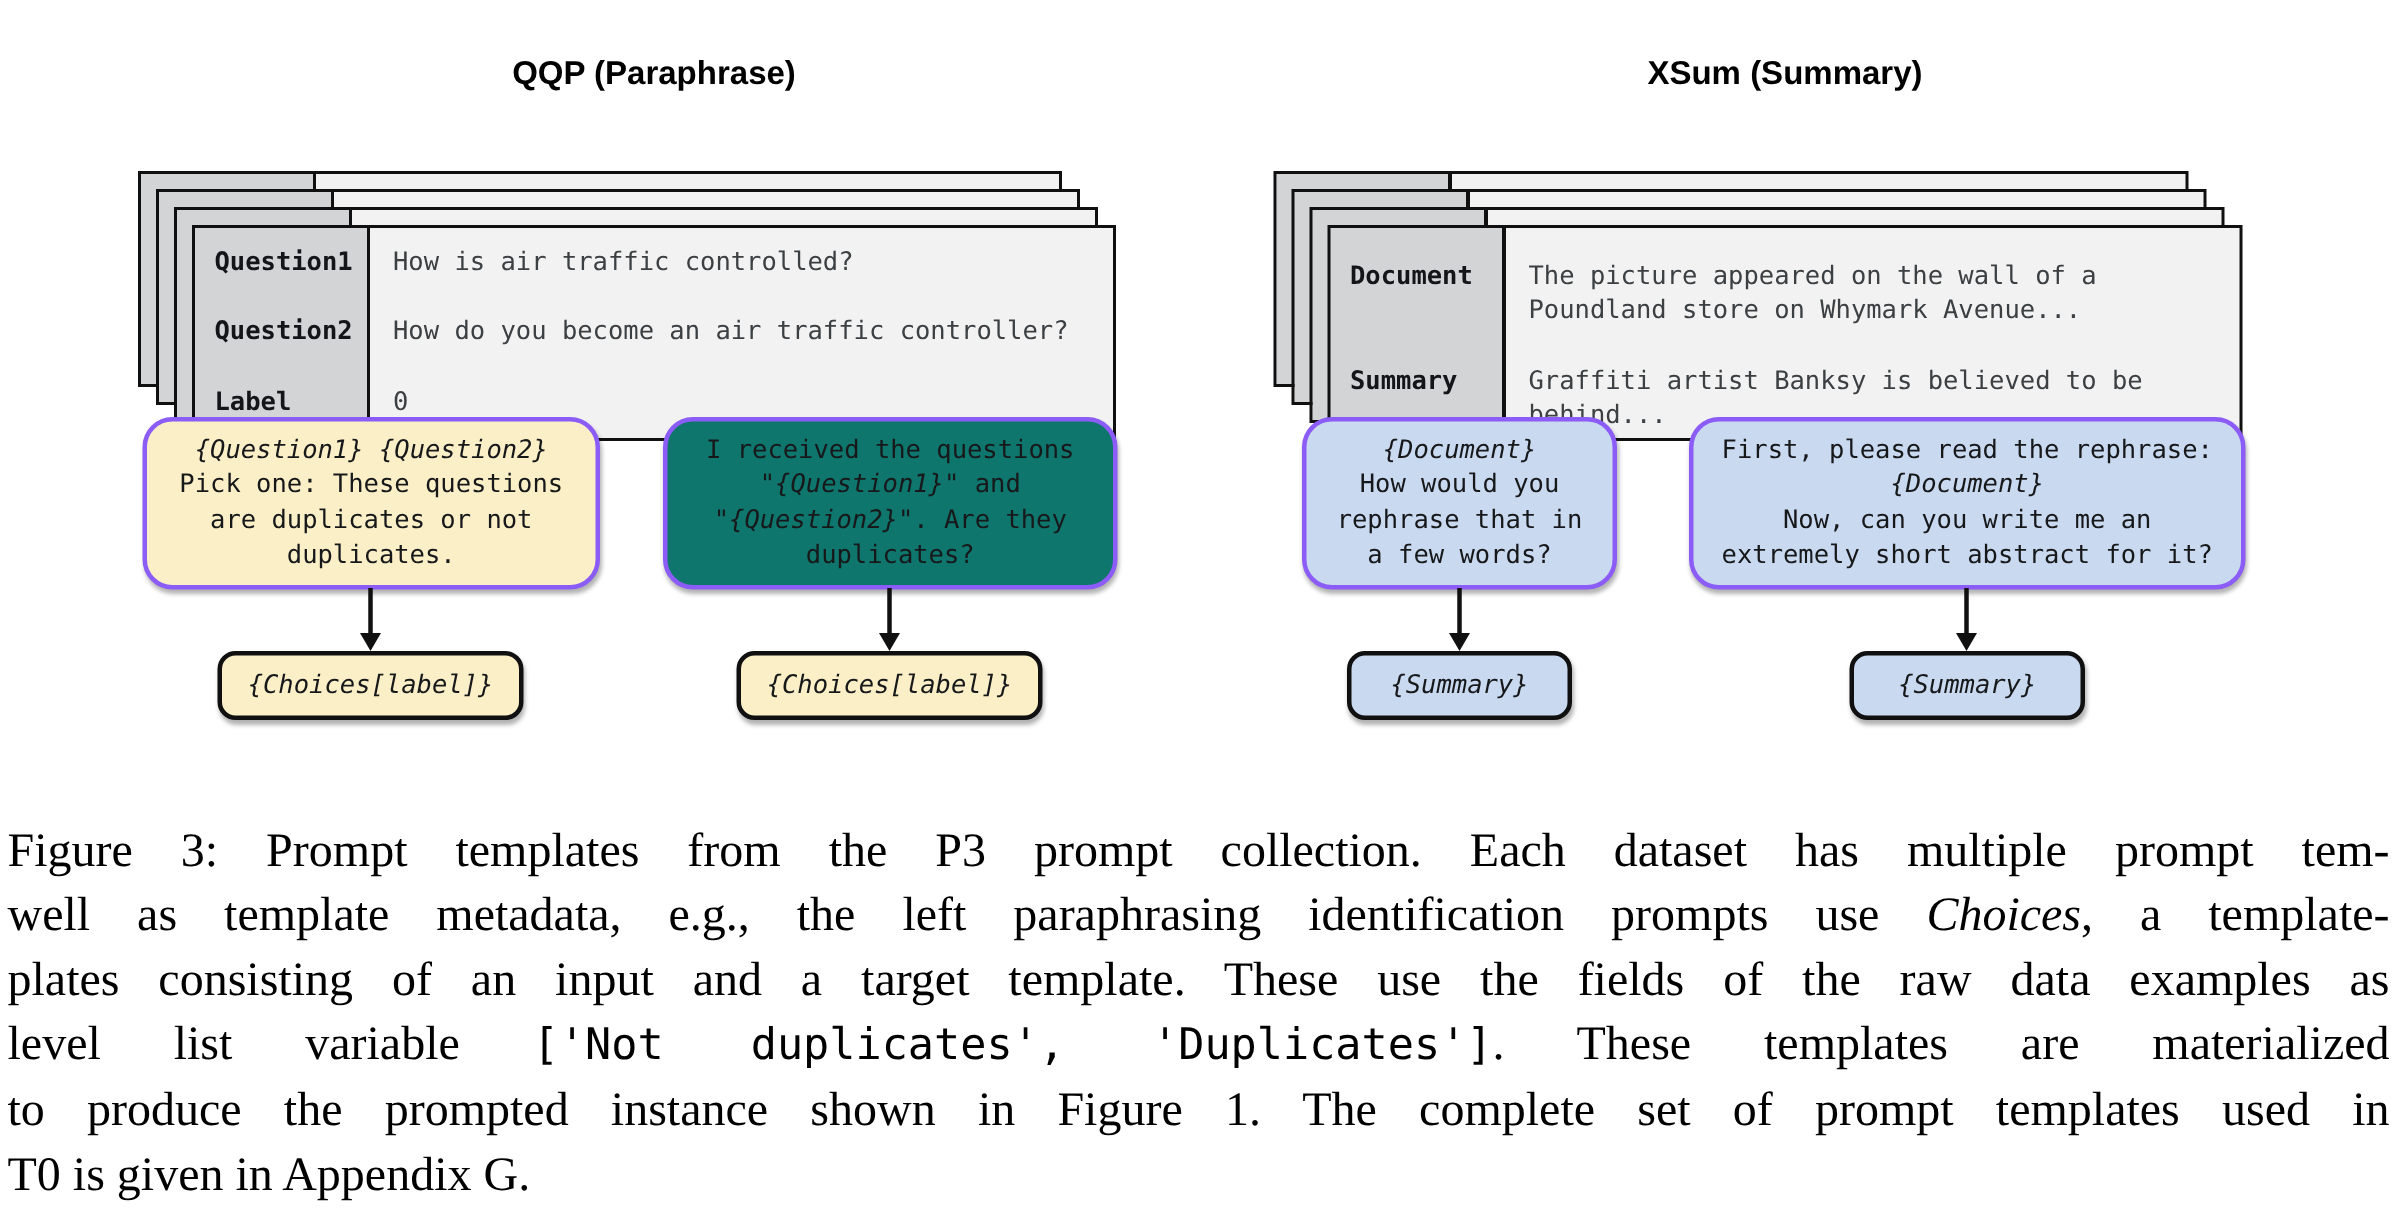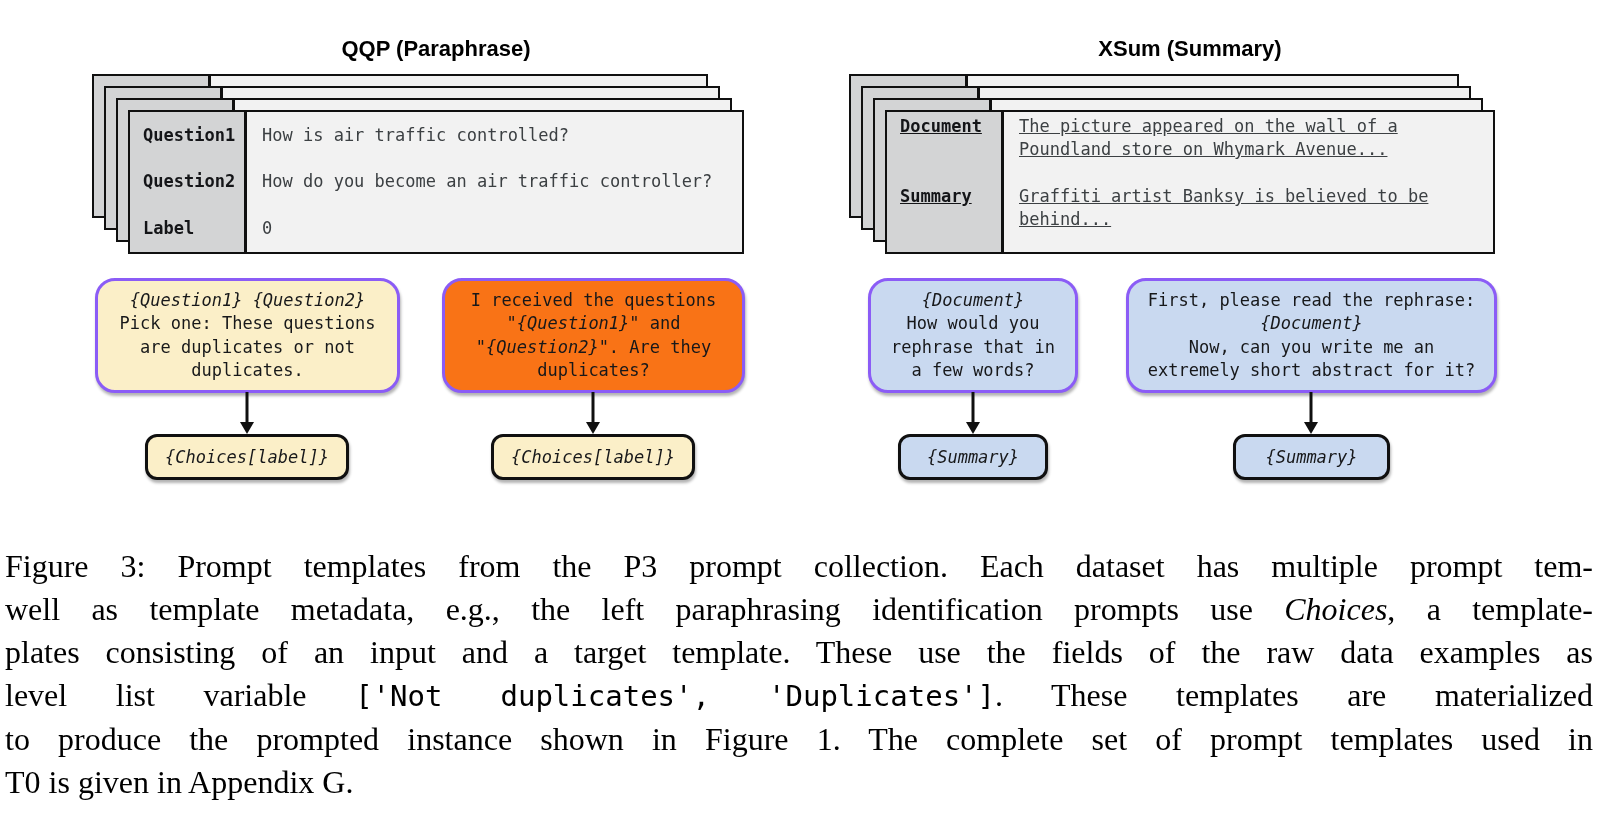--- a/index.html
+++ b/index.html
@@ -17,48 +17,49 @@
   #xsum-title { left:885px; width:610px; }
 
   
   .deck { position:absolute; }
   #qqp-deck  { left:92px;  top:74px; width:656px; height:184px; }
   #xsum-deck { left:849px; top:74px; width:650px; height:184px; }
   .card {
     position:absolute; width:616px; height:144px; box-sizing:border-box;
     border:2.5px solid #101010;
     background:linear-gradient(to right, #d3d4d5 0 114.5px, #101010 114.5px 117px, #f2f2f2 117px);
+    margin-top:40px;
   }
   #xsum-deck .card { width:610px; }
   .card.l0 { left:0;    top:0; }
   .card.l1 { left:12px; top:12px; }
   .card.l2 { left:24px; top:24px; }
   .card.l3 { left:36px; top:36px; }
   .card.front { display:grid; grid-template-columns:117px 1fr; grid-auto-rows:1fr; }
   .card .lbl {
     font:700 17px "DejaVu Sans Mono", monospace; color:#141518;
     padding-left:13px; line-height:23px; white-space:pre-line;
   }
   .card .val {
     font:17px "DejaVu Sans Mono", monospace; color:#3c4043;
     padding-left:15px; line-height:23px; white-space:pre-line;
   }
   #qqp-card  { align-items:center; }
-  #xsum-card .lbl, #xsum-card .val { padding-top:3px;text-decoration:underline; }
+  #xsum-card .lbl, #xsum-card .val { padding-top:21px; }
 
   
   .prompt {
     position:absolute; top:278px; height:115px; box-sizing:border-box;
     border:3px solid #8b5cf6; border-radius:20px;
     display:flex; flex-direction:column; justify-content:center; align-items:center;
     font:17px "DejaVu Sans Mono", monospace; color:#17181a; line-height:23.5px;
     text-align:center; box-shadow:1px 3px 3px rgba(0,0,0,.3);
   }
   #qqp-p1  { left:95px;   width:305px; background:#FBEFC8; }
-  #qqp-p2  { left:442px;  width:303px; background:#f97316;justify-content:center; }
+  #qqp-p2  { left:442px;  width:303px; background:#0f766e;justify-content:center; }
   #xsum-p1 { left:868px;  width:210px; background:#C9D9F0; }
   #xsum-p2 { left:1126px; width:371px; background:#C9D9F0; }
   .var { font-style:italic; }
 
   
   .arrow { position:absolute; top:392px; width:18px; height:42px; }
 
   
   .target {
     position:absolute; top:434px; height:46px; box-sizing:border-box;

